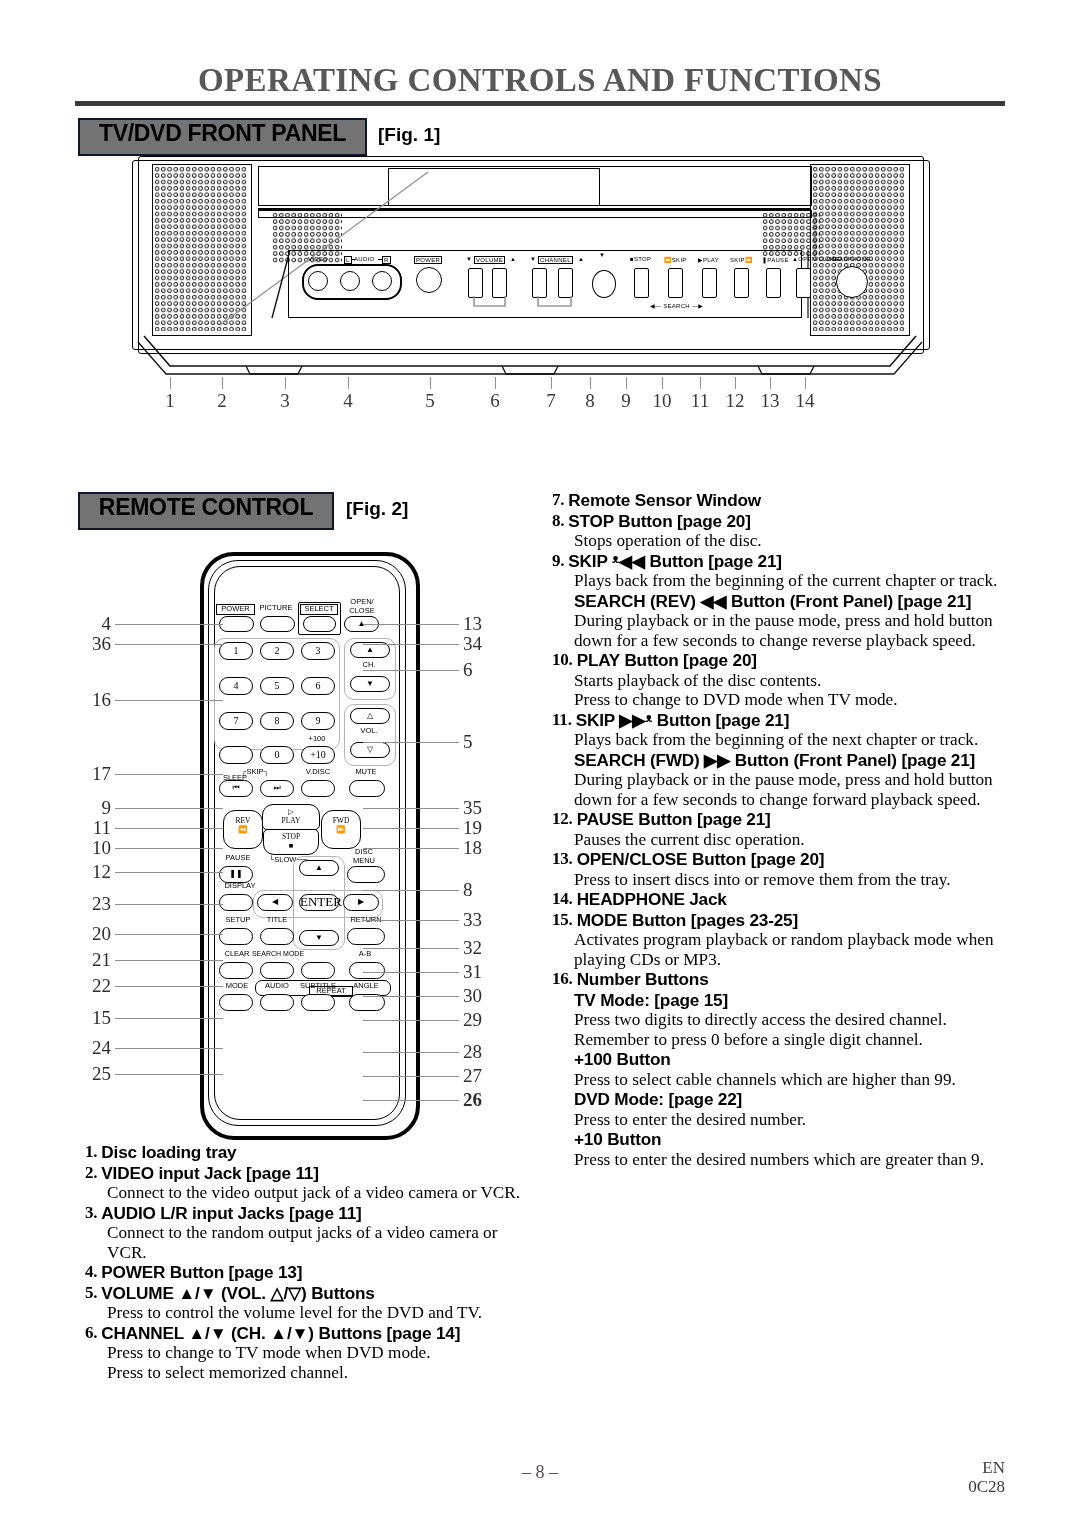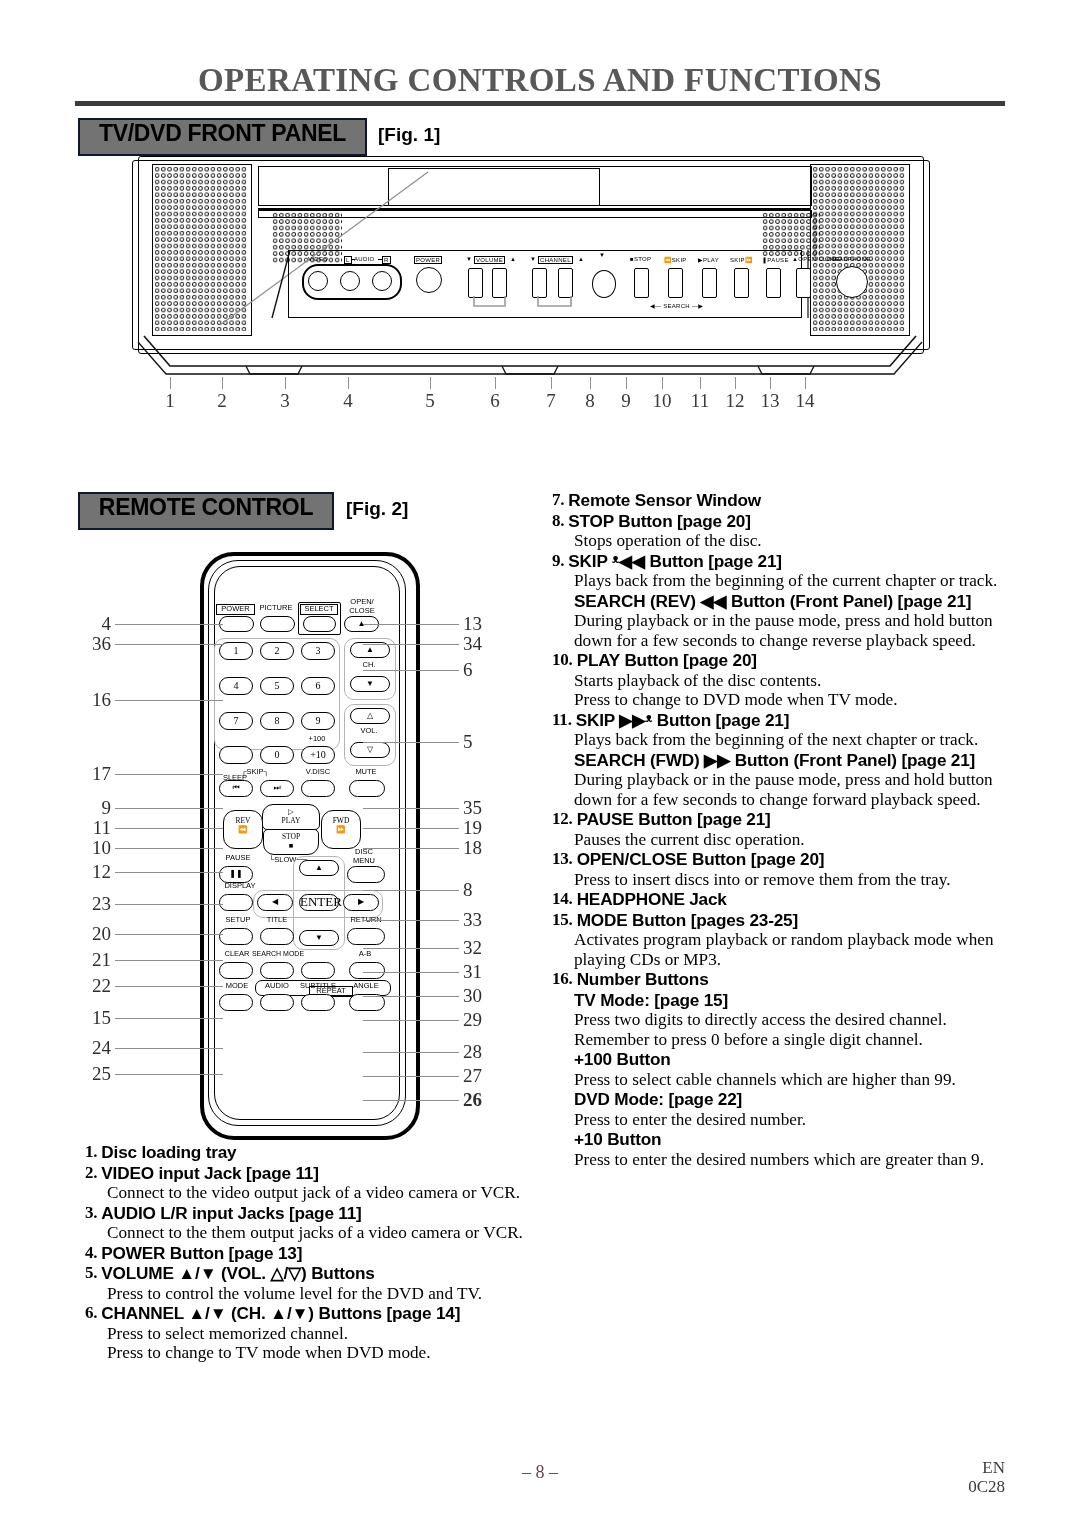--- a/index.html
+++ b/index.html
@@ -414,42 +414,42 @@
             <span class="n">2.</span>
             <span class="t">VIDEO input Jack [page 11]</span>
           </div>
           <div class="bd ind">Connect to the video output jack of a video camera or VCR.</div>
         </div>
         <div class="item">
           <div class="hd numhd">
             <span class="n">3.</span>
             <span class="t">AUDIO L/R input Jacks [page 11]</span>
           </div>
-          <div class="bd ind">Connect to the them output jacks of a video camera or VCR.</div>
+          <div class="bd ind">Connect to the random output jacks of a video camera or VCR.</div>
         </div>
         <div class="item">
           <div class="hd numhd">
             <span class="n">4.</span>
             <span class="t">POWER Button [page 13]</span>
           </div>
         </div>
         <div class="item">
           <div class="hd numhd">
             <span class="n">5.</span>
             <span class="t">VOLUME ▲/▼ (VOL. △/▽) Buttons</span>
           </div>
           <div class="bd ind">Press to control the volume level for the DVD and TV.</div>
         </div>
         <div class="item">
           <div class="hd numhd">
             <span class="n">6.</span>
             <span class="t">CHANNEL ▲/▼ (CH. ▲/▼) Buttons [page 14]</span>
           </div>
+          <div class="bd ind">Press to change to TV mode when DVD mode.</div>
           <div class="bd ind">Press to select memorized channel.</div>
-          <div class="bd ind">Press to change to TV mode when DVD mode.</div>
         </div>
       </div>
   </div>
 
   <div class="col" style="left:552px;top:490px;width:460px;">
     <div id="right-col">
         <div class="item">
           <div class="hd numhd">
             <span class="n">7.</span>
             <span class="t">Remote Sensor Window</span>

